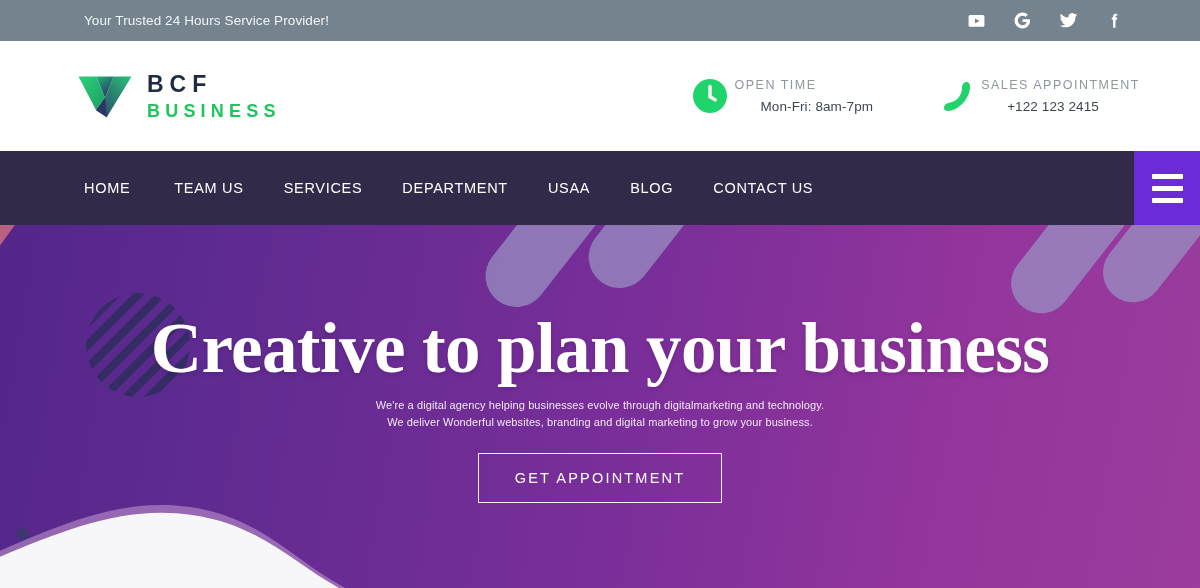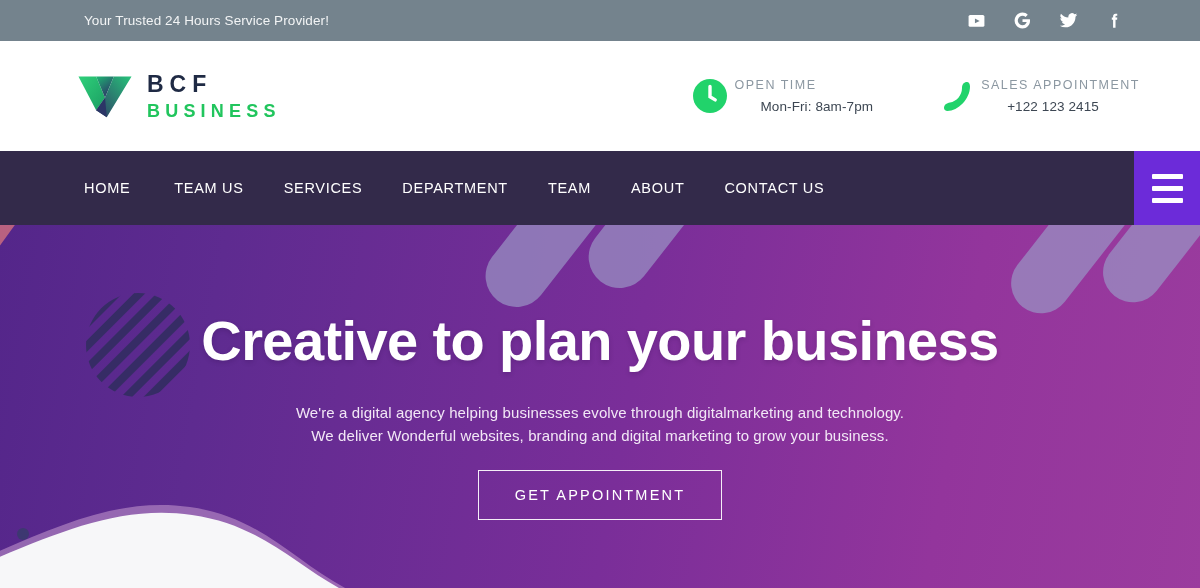--- a/index.html
+++ b/index.html
@@ -95,27 +95,27 @@
   .hero{
     position:relative; height:385px; overflow:hidden;
     background:linear-gradient(100deg,#54268a 0%,#5e2b90 18%,#7a2e99 52%,#93359c 78%,#9b3c9e 100%);
   }
   .hero-svg{ position:absolute; inset:0; width:100%; height:100%; }
   .hero-inner{
     position:relative; z-index:5; text-align:center;
     padding-top:88px;
   }
   .hero-h1{
-    font-family:Liberation Sans, sans-serif;
-    font-size:56px; font-weight:bold; color:#fff;
+    font-family:Liberation Serif, serif;
+    font-size:71px; font-weight:bold; color:#fff;
     letter-spacing:-.6px; line-height:1;
     text-shadow:0 2px 5px rgba(40,10,60,.20);
   }
   .hero-p{
-    margin-top:32px; color:#f2e7f6; font-size:15px;
+    margin-top:13px; color:#f2e7f6; font-size:11px;
     line-height:1.55; letter-spacing:.1px;
   }
   .hero-btn{
     display:inline-block; margin-top:22px;
     padding:16px 36px; border:1.6px solid rgba(255,255,255,.92);
     color:#fff; font-size:14.5px; letter-spacing:2.2px;
     background:transparent; cursor:pointer; font-weight:500;
   }
 
   .bottom-card{
@@ -213,22 +213,22 @@
     </div>
   </div>
 </div>
 
 <div class="navbar">
   <div class="nav-items">
     <a class="nav-link">HOME</a>
     <a class="nav-link">TEAM US</a>
     <a class="nav-link">SERVICES</a>
     <a class="nav-link">DEPARTMENT</a>
-    <a class="nav-link">TEAM</a>
-    <a class="nav-link">ABOUT</a>
+    <a class="nav-link">USAA</a>
+    <a class="nav-link">BLOG</a>
     <a class="nav-link">CONTACT US</a>
   </div>
   <div class="burger">
     <span></span>
     <span></span>
     <span></span>
   </div>
 </div>
 
 <div class="hero">

